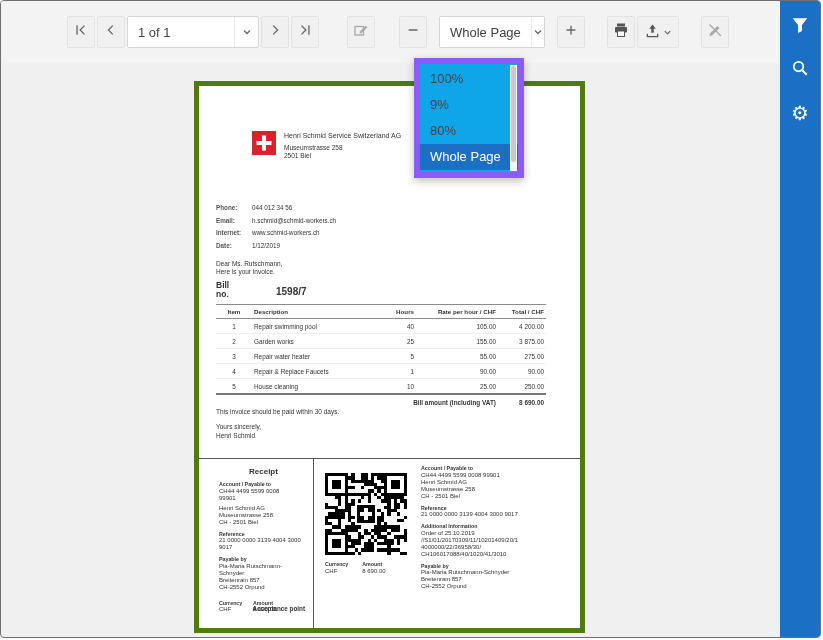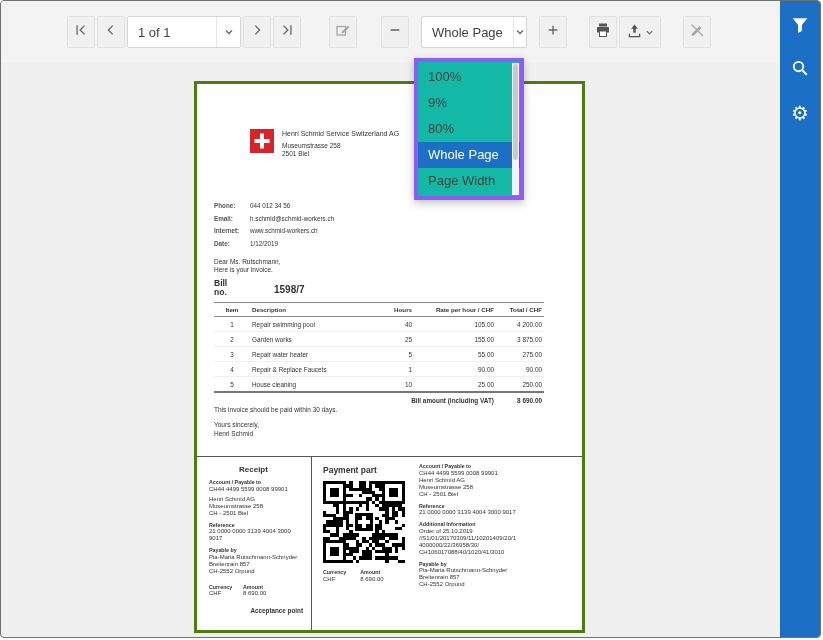--- a/index.html
+++ b/index.html
@@ -6,38 +6,38 @@
   html,body { width: 823px; height: 640px; font-family: "Liberation Sans", sans-serif; }
   #app { position: relative; width: 821px; height: 638px; border: 1px solid #6f6f6f; border-radius: 4px; overflow: hidden; background: #f0f0f0; }
 
   
   .toolbar { position: absolute; left: 0; top: 0; right: 40px; height: 62px; display: flex; align-items: center; padding-left: 66px; background: #f3f3f3; }
   .tbtn { width: 28px; height: 32px; display: flex; align-items: center; justify-content: center; background: #f0f0f0; border: 1px solid #e2e2e2; border-radius: 2px; margin-right: 2px; cursor: pointer; }
   .tbtn.wide { width: 42px; gap: 3px; }
   .combo { display: flex; align-items: center; height: 32px; background: #fff; border: 1px solid #d5d5d5; border-radius: 2px; margin-right: 2px; cursor: pointer; }
   .combo .cval { flex: 1; padding: 0 10px; font-size: 13px; color: #424242; white-space: nowrap; }
   .combo .carrow { width: 24px; height: 100%; display: flex; align-items: center; justify-content: center; border-left: 1px solid #e6e6e6; }
-  .pager-combo { width: 114px; }
+  .pager-combo { width: 132px; }
   .zoom-combo { width: 106px; }
   .ml26 { margin-left: 26px; } .ml22 { margin-left: 22px; } .ml10 { margin-left: 10px; } .ml20 { margin-left: 20px; }
 
   
-  .dd-popup { position: absolute; left: 413px; top: 57px; width: 110px; background: #14b8a6; border: 4px solid #8b5cf6; box-shadow: 0 3px 8px rgba(0,0,0,.25); z-index: 50; padding: 2px 0; }
+  .dd-popup { position: absolute; left: 413px; top: 57px; width: 110px; background: #0ea5e9; border: 6px solid #8b5cf6; box-shadow: 0 3px 8px rgba(0,0,0,.25); z-index: 50; padding: 2px 0; }
   .dd-item { padding: 5px 10px; font-size: 13px; color: #424242; line-height: 16px; cursor: pointer; }
   .dd-item.selected { background: #1b6fc5; color: #fff; }
   .dd-scroll { position: absolute; right: 1px; top: 1px; bottom: 1px; width: 7px; background: #f3f3f3; }
   .dd-thumb { position: absolute; top: 1px; left: 1px; width: 5px; height: 96px; background: #c9c9c9; border-radius: 3px; }
 
   
   .sidebar { position: absolute; right: 0; top: 0; bottom: 0; width: 40px; background: #1b6fc5; display: flex; flex-direction: column; align-items: center; padding-top: 13px; gap: 17px; z-index: 60; }
   .sidebar .sbtn { width: 26px; height: 26px; display: flex; align-items: center; justify-content: center; cursor: pointer; }
   .gear-glyph { color: #fff; font-size: 20px; line-height: 20px; font-family: "DejaVu Sans", sans-serif; }
 
   
-  .page { position: absolute; left: 193px; top: 80px; width: 391px; height: 552px; background: #fff; border: 3px solid #4d7c0f; color: #333; overflow: hidden; }
+  .page { position: absolute; left: 193px; top: 80px; width: 391px; height: 552px; background: #fff; border: 5px solid #4d7c0f; color: #333; overflow: hidden; }
 
   .inv-head { position: absolute; left: 0; top: 44px; width: 100%; }
   .logo { position: absolute; left: 53px; top: 1px; }
   .co-name { position: absolute; left: 85px; top: 2px; font-size: 7px; }
   .co-street { position: absolute; left: 85px; top: 14px; font-size: 6.5px; }
   .co-city { position: absolute; left: 85px; top: 22px; font-size: 6.5px; }
 
   .contact { position: absolute; left: 17px; top: 118px; font-size: 6.3px; }
   .contact .crow { display: flex; margin-bottom: 5.5px; }
   .contact .clab { width: 36px; font-weight: bold; color: #555; }
@@ -55,21 +55,21 @@
   .c-hours { width: 46px; text-align: right; }
   .c-rate { width: 82px; text-align: right; }
   .c-total { width: 48px; text-align: right; }
   .inv-table .trow td { border-top: 2px solid #777; border-bottom: none; font-weight: bold; font-size: 6.4px; padding-top: 4px; }
 
   .inv-note { position: absolute; left: 17px; top: 322px; font-size: 6.5px; }
   .inv-closing { position: absolute; left: 17px; top: 336px; font-size: 6.5px; line-height: 9px; }
 
   
   .slip { position: absolute; left: 0; right: 0; top: 372px; bottom: 0; border-top: 1px solid #555; }
-  .receipt { position: absolute; left: 0; top: 0; bottom: 0; width: 115px; border-right: 1px solid #555; padding: 8px 12px; }
+  .receipt { position: absolute; left: 0; top: 0; bottom: 0; width: 115px; border-right: 1px solid #555; padding: 8px 20px; }
   .slip-title { font-size: 8px; font-weight: bold; }
   .receipt .slip-title { margin-left: 30px; }
   .lab { font-size: 5.3px; font-weight: bold; line-height: 6.5px; margin-top: 5px; }
   .val { font-size: 6px; line-height: 7px; }
   .refwrap { width: 92px; }
   .cur-row { display: flex; gap: 8px; margin-top: 9px; }
   .cur-col1 { width: 26px; }
   .cur-row .lab { margin-top: 0; }
   .acceptance { position: absolute; right: 8px; bottom: 16px; font-size: 6.3px; font-weight: bold; }
 
@@ -190,21 +190,20 @@
           </svg>
       </span>
     </div>
   </div>
 
   <div class="dd-popup">
     <div class="dd-item">100%</div>
     <div class="dd-item">9%</div>
     <div class="dd-item">80%</div>
     <div class="dd-item selected">Whole Page</div>
-    <div class="dd-item">Page Width</div>
     <div class="dd-scroll">
         <div class="dd-thumb"></div>
       </div>
   </div>
 
   <div class="sidebar">
     <div class="sbtn">
       <span>
         <svg width="18" height="18" viewBox="0 0 16 16">
             <path d="M1.5 2h13L9.7 8v5.3l-3.4 1.9V8Z" fill="#fff"></path>
@@ -348,21 +347,20 @@
           </div>
           <div>
             <div class="lab">Amount</div>
             <div class="val">8 690.00</div>
           </div>
         </div>
         <div class="acceptance">Acceptance point</div>
       </div>
 
       <div class="payment">
-        <div class="slip-title">Payment part</div>
         <div id="qr-box"><svg width="82" height="82" viewBox="0 0 25 25" shape-rendering="crispEdges" fill="#000">
               <rect x="8" y="0" width="1" height="1"></rect>
               <rect x="11" y="0" width="1" height="1"></rect>
               <rect x="12" y="0" width="1" height="1"></rect>
               <rect x="14" y="0" width="1" height="1"></rect>
               <rect x="15" y="0" width="1" height="1"></rect>
               <rect x="16" y="0" width="1" height="1"></rect>
               <rect x="17" y="0" width="1" height="1"></rect>
               <rect x="7" y="1" width="1" height="1"></rect>
               <rect x="8" y="1" width="1" height="1"></rect>

